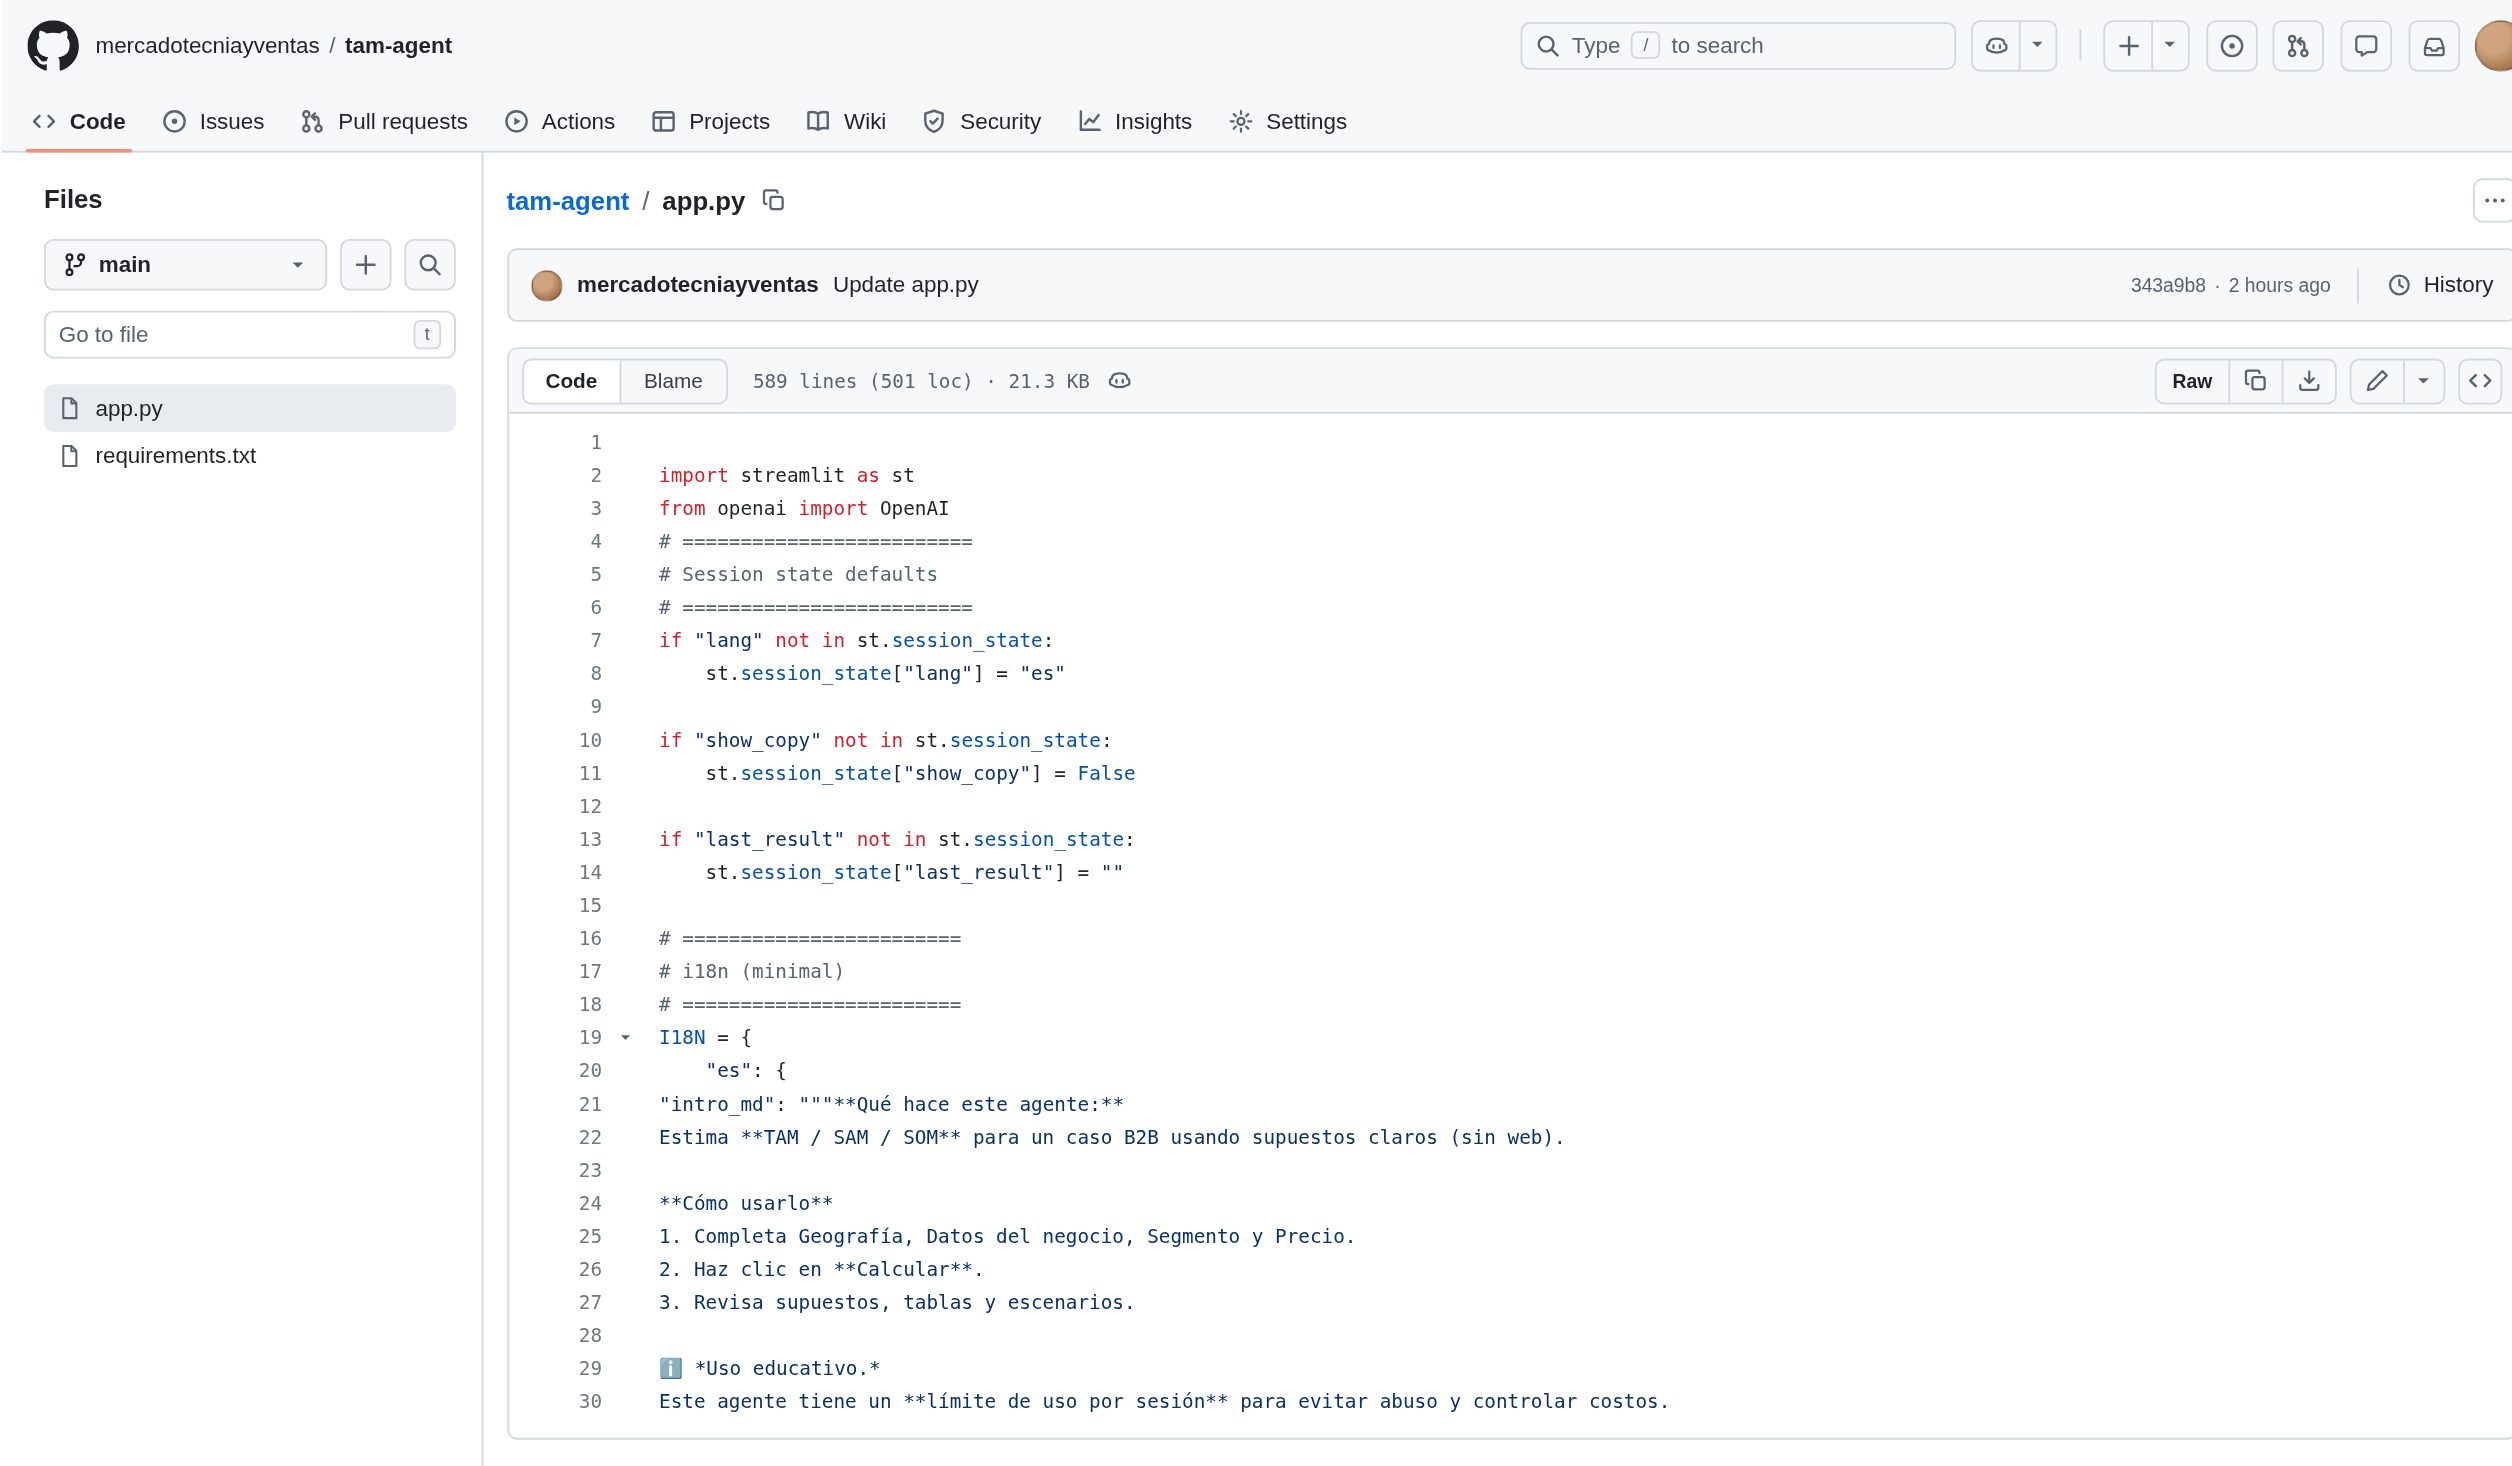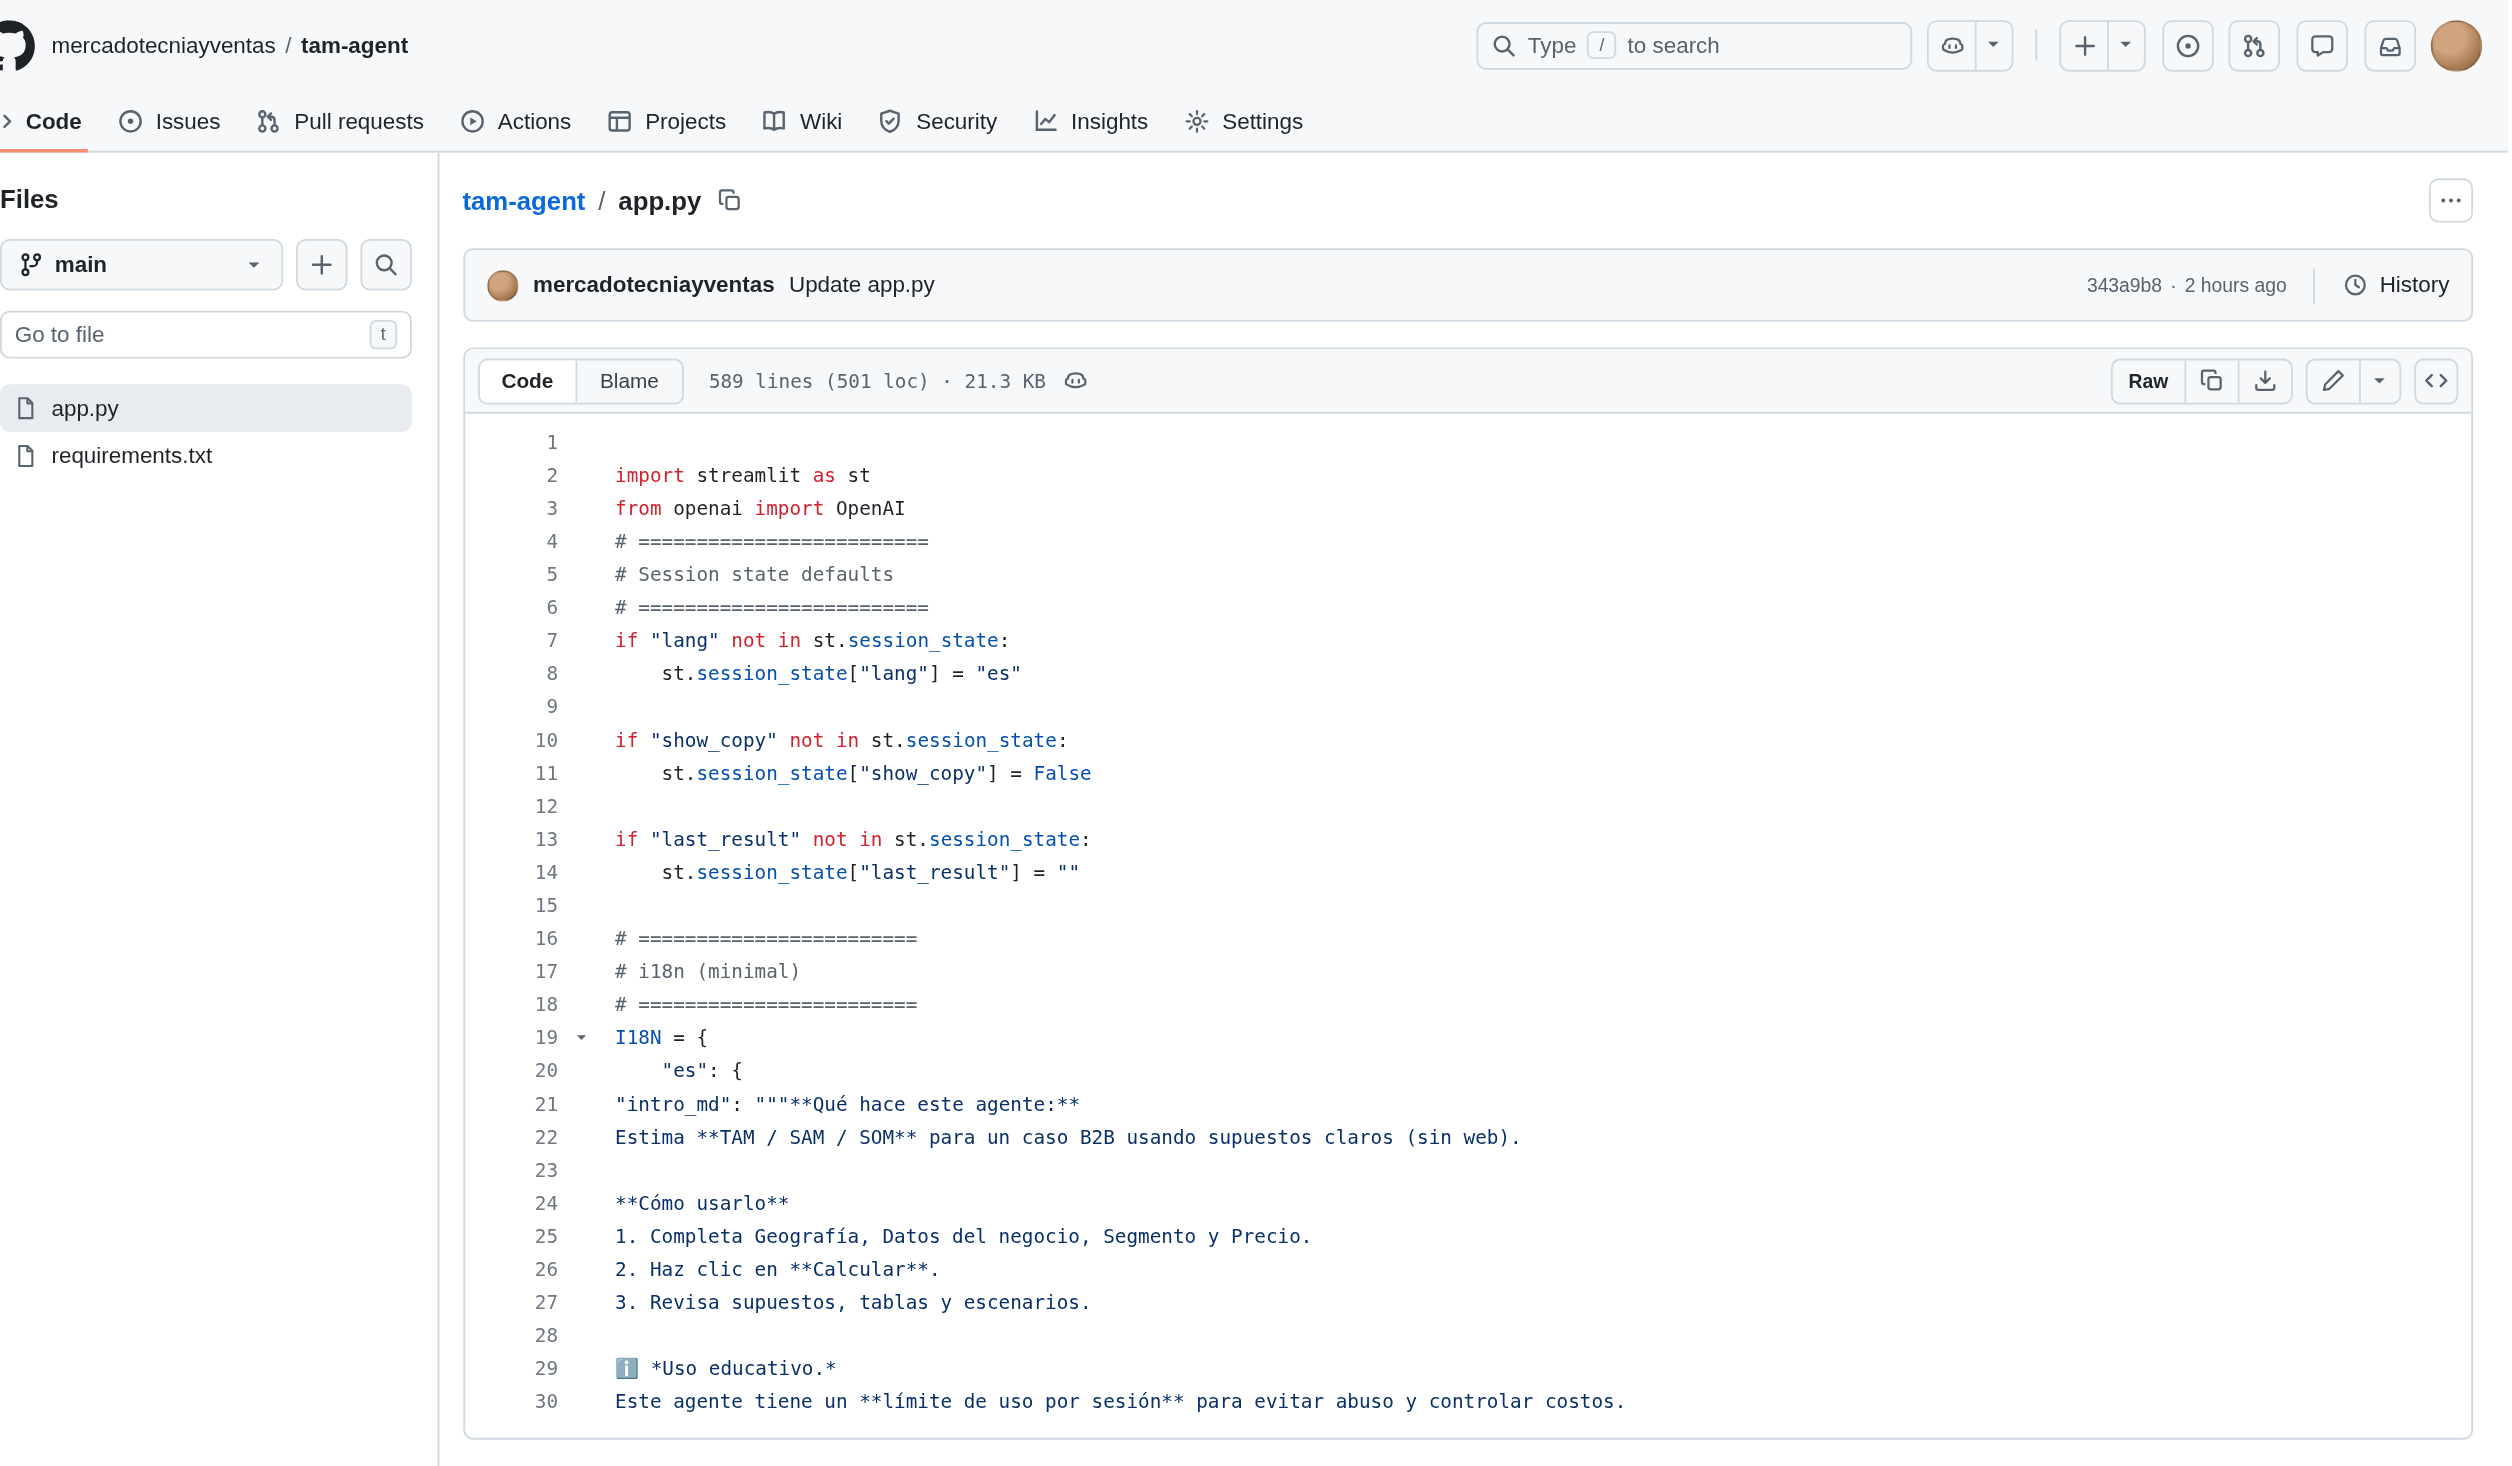--- a/index.html
+++ b/index.html
@@ -1,19 +1,19 @@
 <!DOCTYPE html>
 <html style="--accent: #fd8c73; --link: #0969da; --keyword: #cf222e; --string: #0a3069; --constant: #0550ae; --comment: #59636e; --text: #1f2328;font-size:14px"><head>
 <meta charset="utf-8">
 <title>tam-agent / app.py</title>
 <style>
   * { box-sizing: border-box; margin: 0; padding: 0; }
   html, body { width: 2512px; height: 1467px; overflow: hidden; background: #fff; }
   body { font-family: "Liberation Sans", "DejaVu Sans", sans-serif; color: #1f2328; }
-  .canvas { width: 2512px; height: 1467px; overflow: hidden; position: relative; }
+  .canvas { width: 2512px; height: 1467px; overflow: hidden; position: relative; padding-left: 44px; }
   .scale { transform: scale(1.8387); transform-origin: 0 0; width: 1366px; }
   .page { width: 1387px; margin-left: -22.7px; min-height: 798px; background: #fff; }
   .spacer { flex: 1; }
   .ic { display: inline-flex; align-items: center; justify-content: center; }
   .ic svg { display: block; }
 
   
   .top { background: #f6f8fa; border-bottom: 0.9px solid #d1d9e0; }
   .gh-header { display: flex; align-items: center; gap: 8.7px; height: 49px; padding: 0 14px; }
   .logo { color: #1f2328; width: 28px; height: 28px; }

